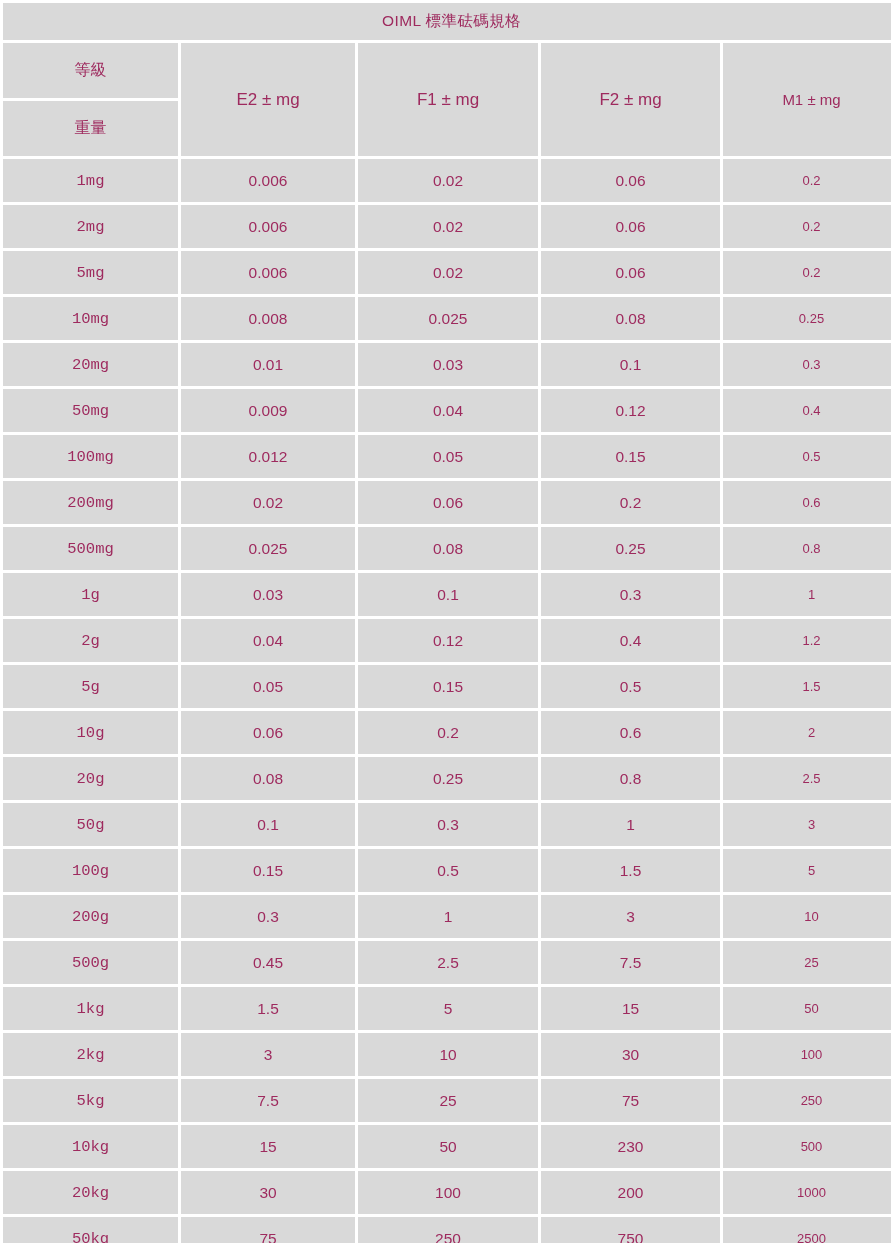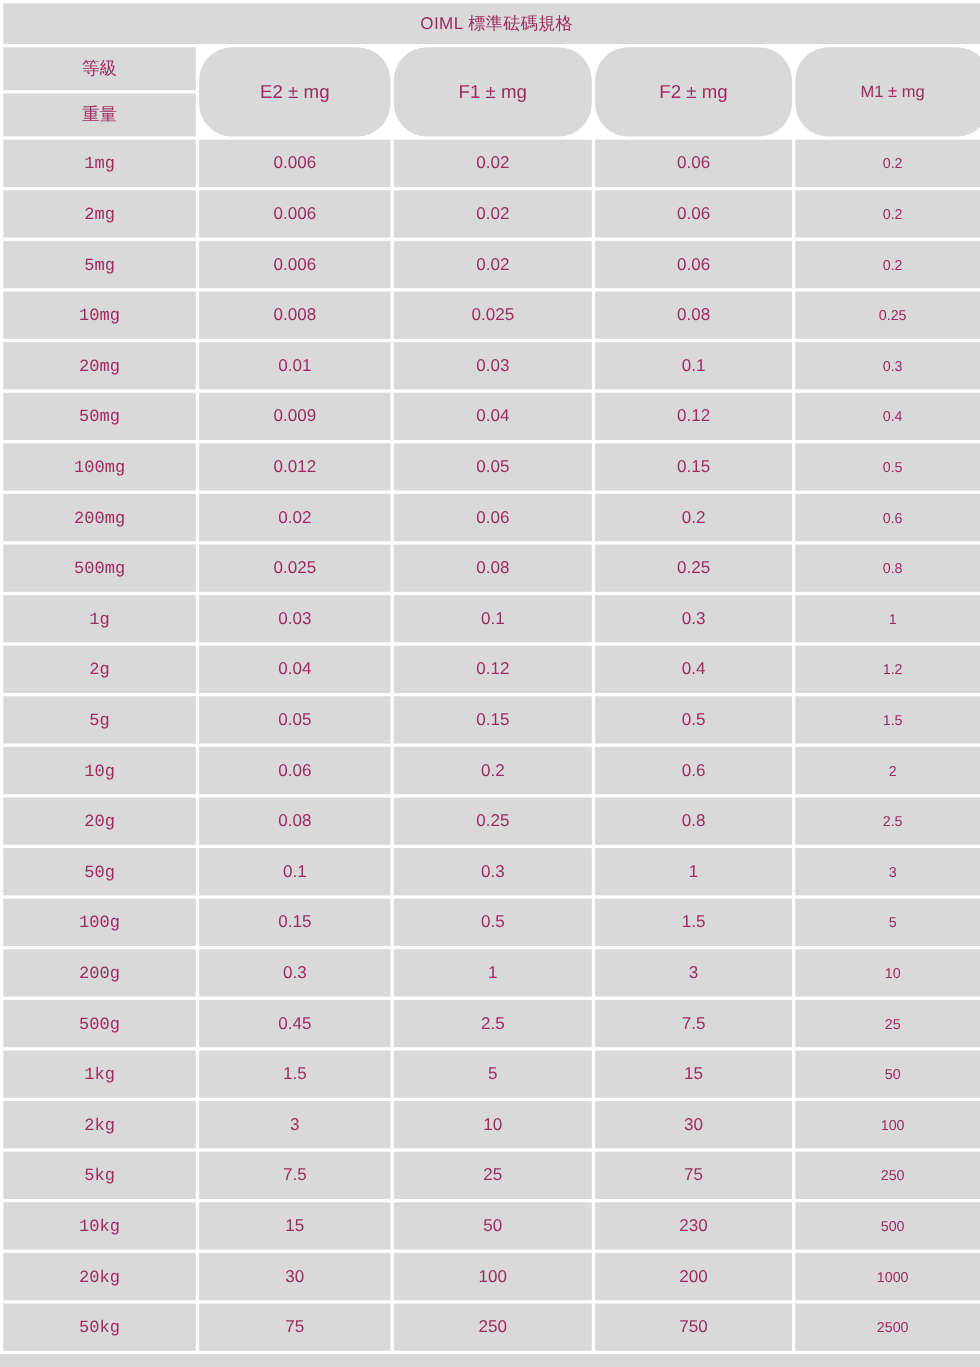--- a/index.html
+++ b/index.html
@@ -44,29 +44,28 @@
   .title-cell {
     height: 37px;
     font-size: 15.5px;
     letter-spacing: 0.4px;
     color: #9e2a5e;
   }
 
   
   .hdr-grade,
   .hdr-weight {
-    height: 39px;
+    height: 55px;
     font-size: 16px;
     font-weight: bold;
     color: #b42a6a;
   }
   .hdr-measure {
     font-size: 17px;
     color: #9e3463;
-    border-radius: 30px;
   }
   .hdr-measure.small {
     font-size: 15px;
   }
 
   
   .row-cell {
     height: 43px;
     font-size: 15.5px;
   }

